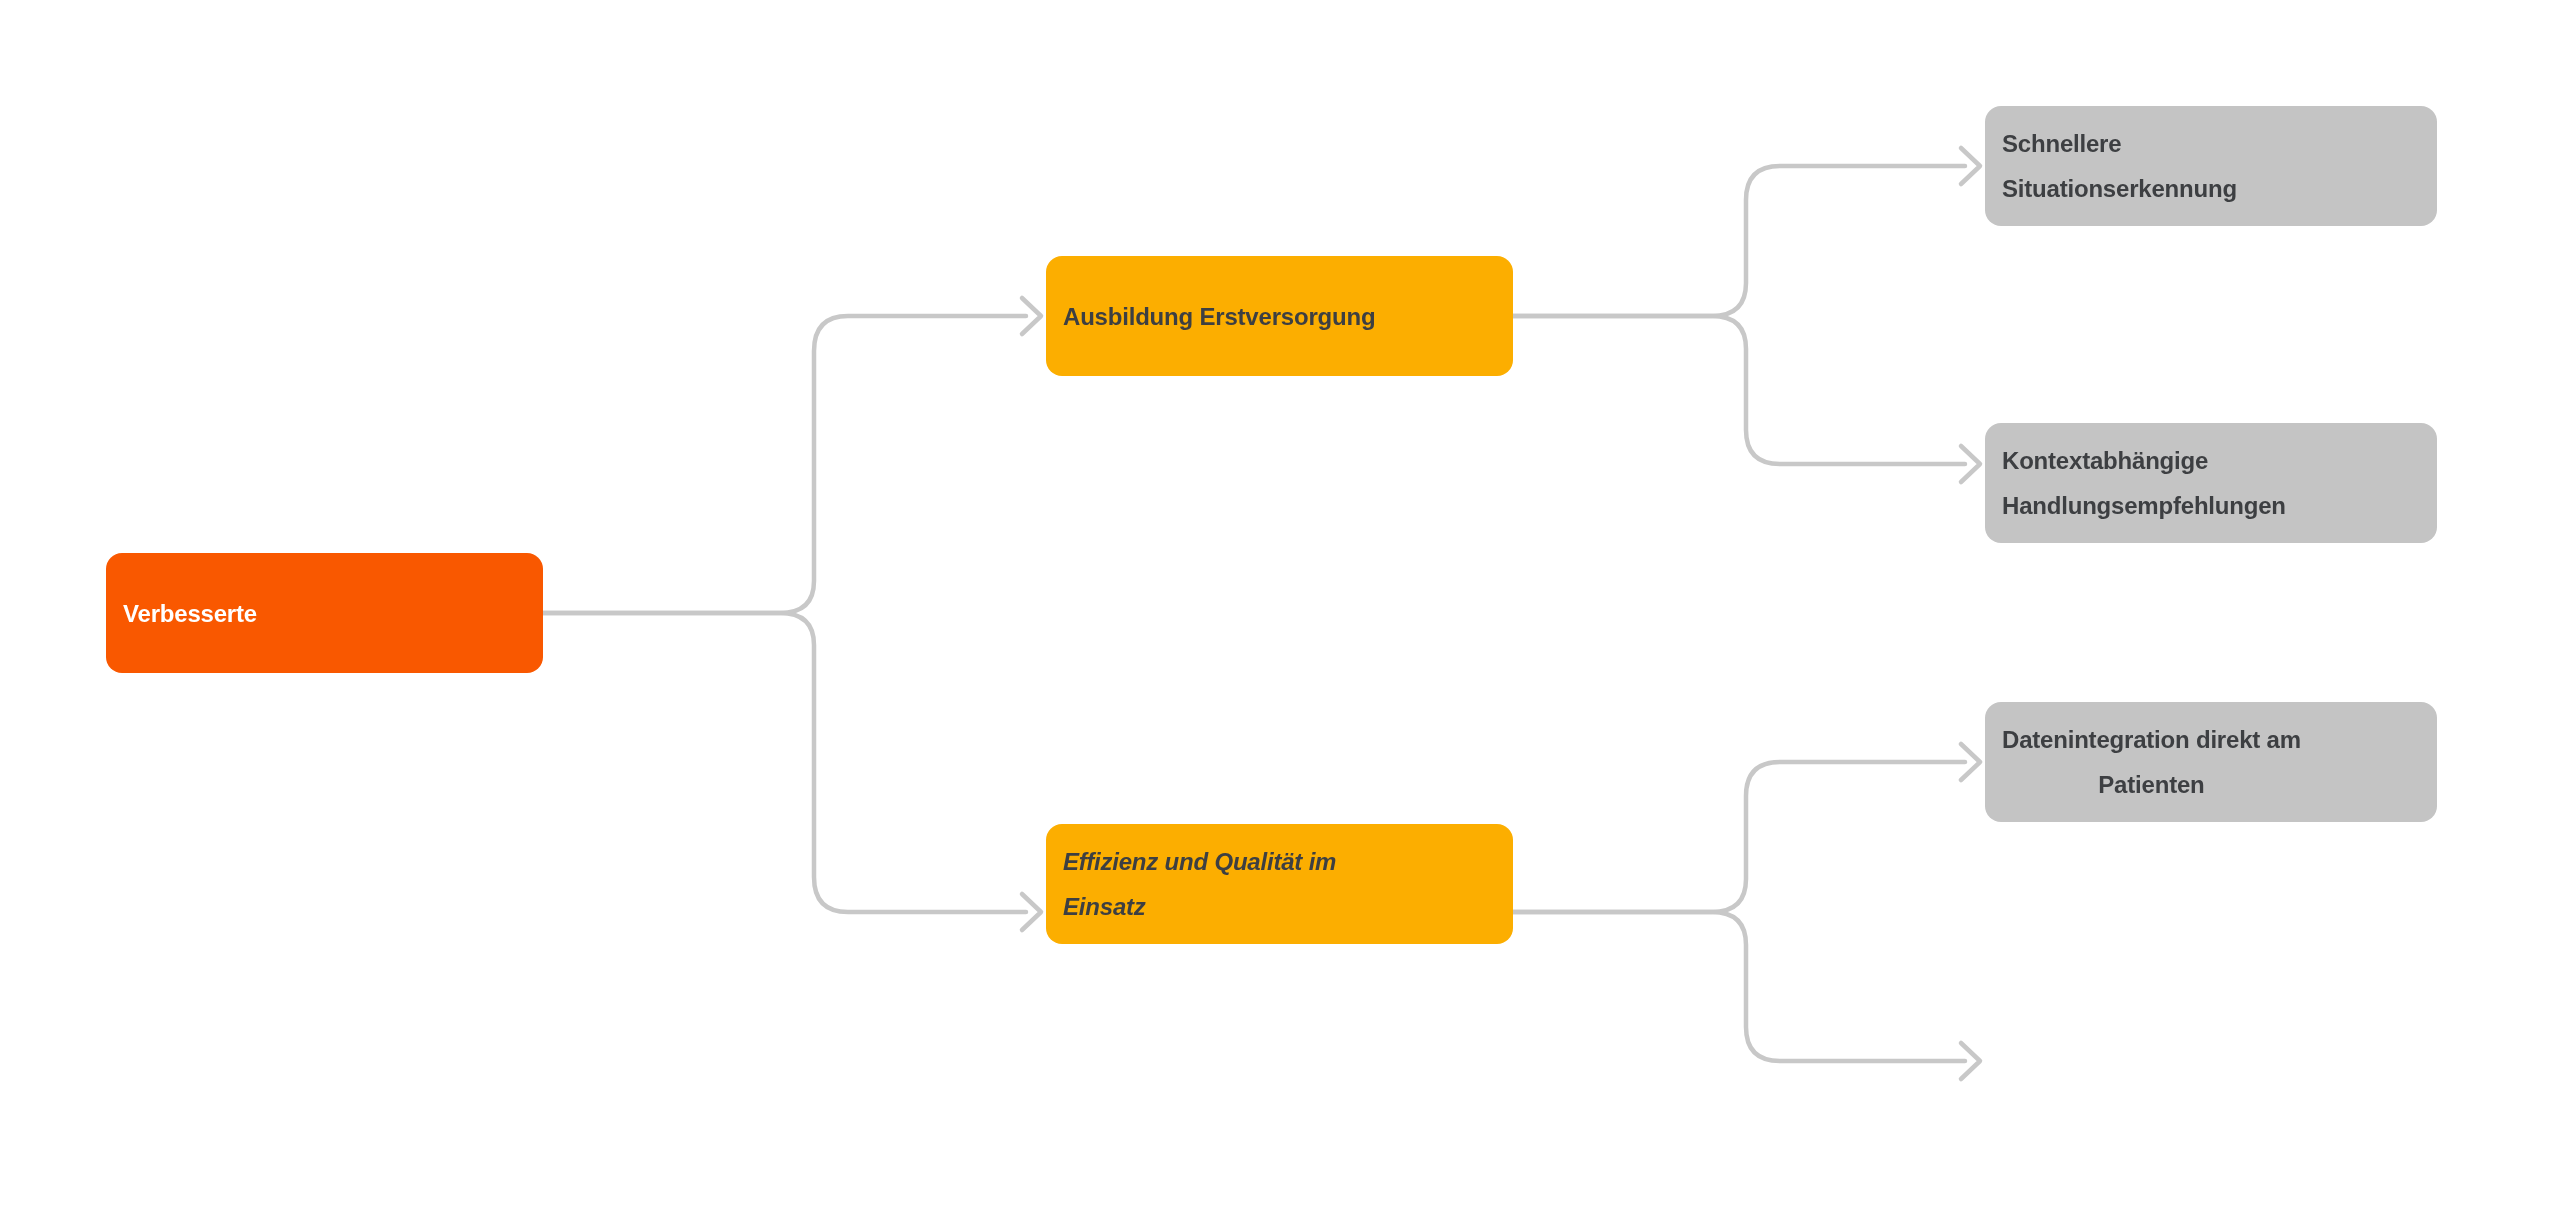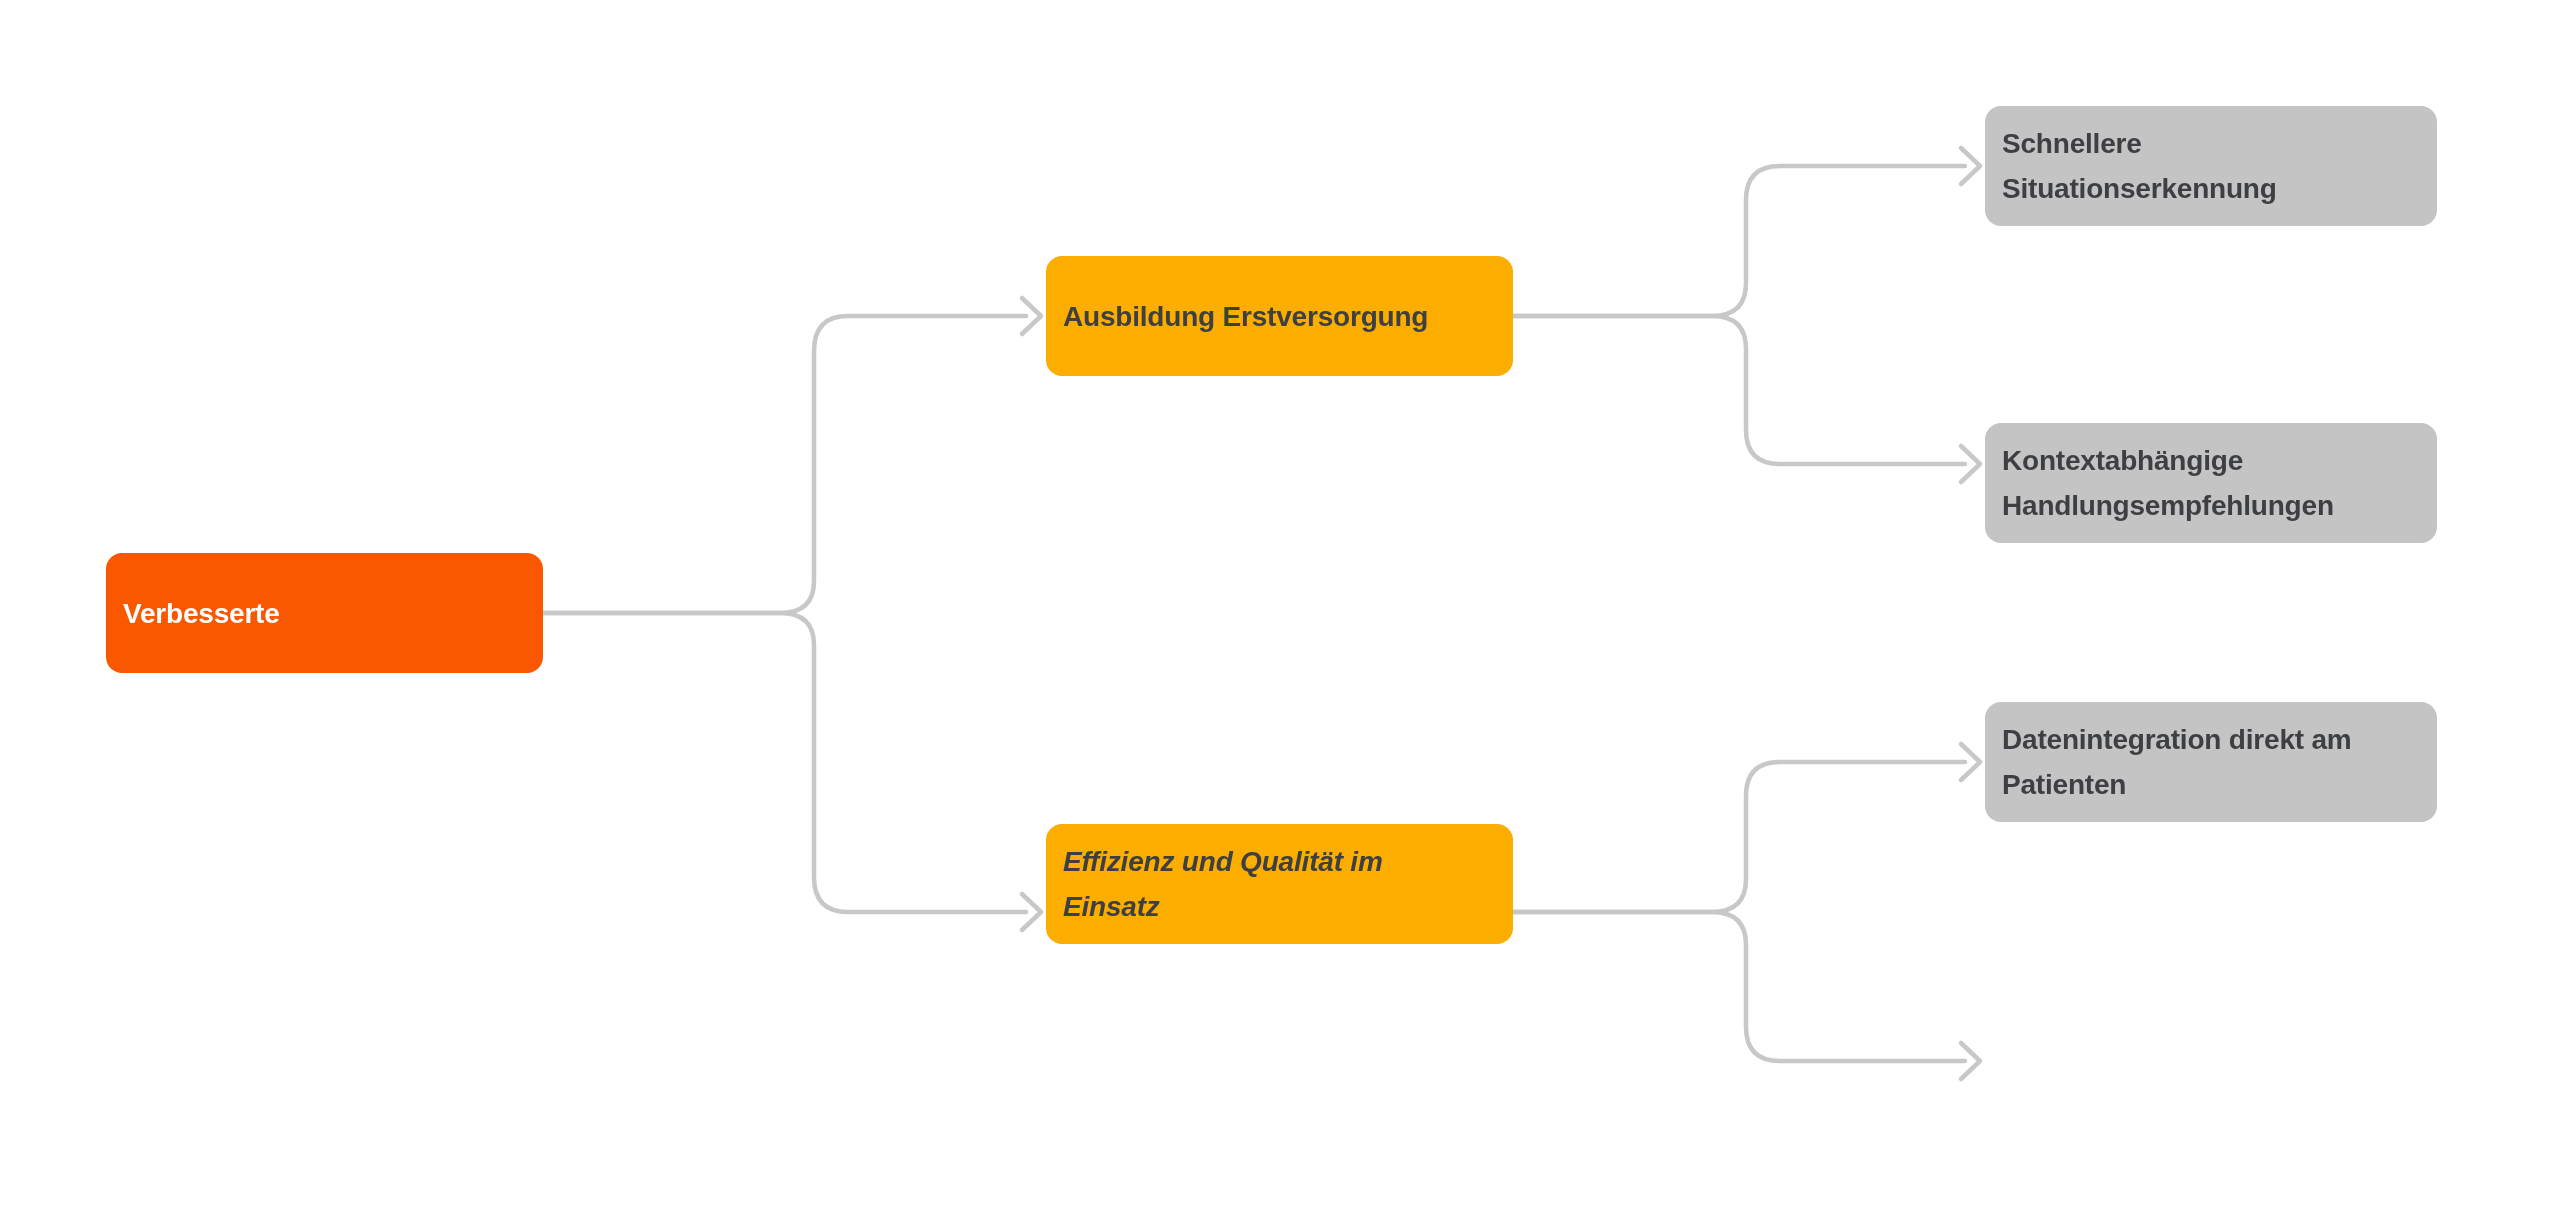--- a/index.html
+++ b/index.html
@@ -40,21 +40,21 @@
     stroke-linejoin: round;
   }
   .node {
     position: absolute;
     display: flex;
     align-items: center;
     border-radius: 16px;
     cursor: default;
   }
   .node .label {
-    font-size: 28px;
+    font-size: 24px;
     font-weight: 700;
     line-height: 45px;
     letter-spacing: -0.2px;
     white-space: pre-line;
     padding: 0 12px 0 17px;
   }
   .node-root {
     left: 106px; top: 553px; width: 437px; height: 120px;
     background: var(--root-fill);
   }
@@ -66,21 +66,21 @@
   .node-branch .label { color: var(--text-on-branch); }
   .node-branch-1 { top: 256px; }
   .node-branch-2 { top: 824px; font-style: italic; }
   .node-leaf {
     background: var(--leaf-fill);
     width: 452px; height: 120px; left: 1985px;
   }
   .node-leaf .label { color: var(--text-on-leaf); }
   .node-leaf-1 { top: 106px; }
   .node-leaf-2 { top: 423px; }
-  .node-leaf-3 { top: 702px; }
+  .node-leaf-3 { top: 702px; text-align: center; }
   .node-leaf-4 { top: 1001px; }
 </style>
 </head>
 <body>
 
 <div class="canvas">
 
   <svg class="connector-layer" width="2560" height="1228" viewBox="0 0 2560 1228" aria-hidden="true">
     <path d="M 543 613 H 780 Q 814 613 814 581 V 351 Q 814 316 848 316 H 1026"></path>
     <path d="M 1022 298 L 1041 316 L 1022 334"></path>

